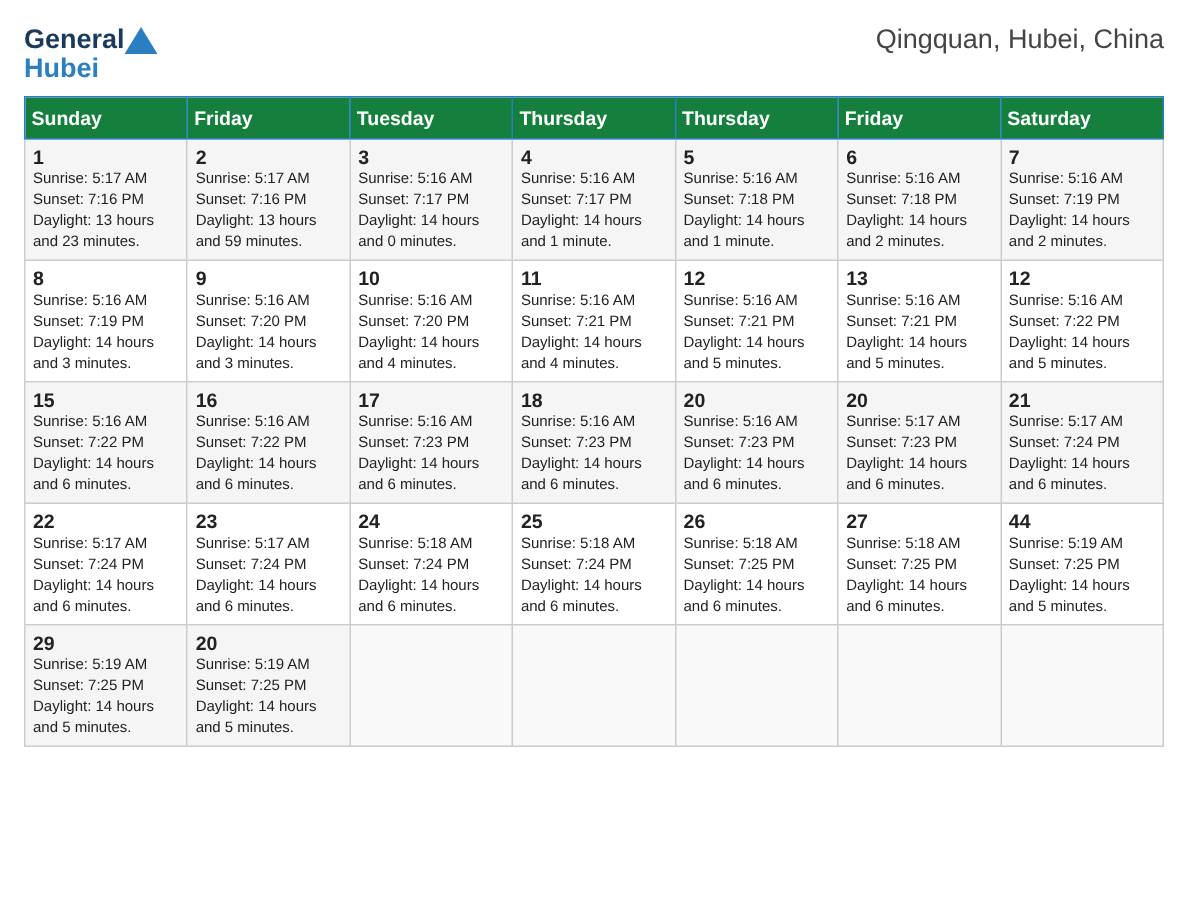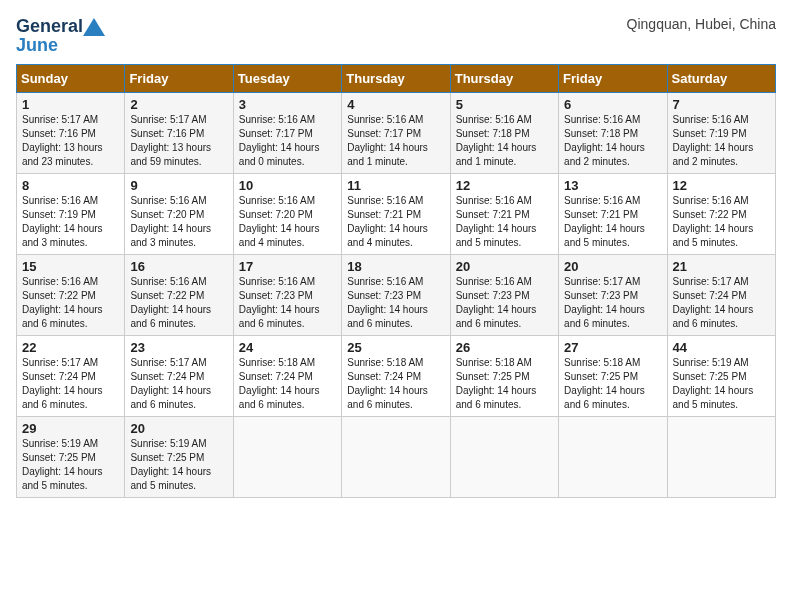--- a/index.html
+++ b/index.html
@@ -28,30 +28,30 @@
     }
     .title-area {
       text-align: right;
     }
     .main-title {
       font-size: 28px;
       color: #1a1a1a;
       font-weight: normal;
     }
     .subtitle {
-      font-size: 14px;
+      font-size: 18px;
       color: #444;
     }
     .calendar {
       width: 100%;
       border-collapse: collapse;
       border: 1px solid #ccc;
     }
     .calendar thead th {
-      background: #a16207;
+      background: #15803d;
       color: #fff;
       padding: 6px 4px;
       font-size: 13px;
       font-weight: bold;
       text-align: left;
       border: 1px solid #2a7fc1;
     }
     .calendar tbody td {
       vertical-align: top;
       padding: 4px 5px;
@@ -87,21 +87,21 @@
 <body>
 
 <div class="header">
   <div class="logo">
     <div class="logo-top">
       <span style="font-size:18px;font-weight:bold;color:#1a3a5c;">General</span>
       <svg width="22" height="18" viewBox="0 0 22 18">
         <polygon points="0,18 11,0 22,18" fill="#2a7fc1"></polygon>
       </svg>
     </div>
-    <span style="font-size:18px;font-weight:bold;color:#2a7fc1;margin-top:-2px;">June</span>
+    <span style="font-size:18px;font-weight:bold;color:#2a7fc1;margin-top:-2px;">Hubei</span>
   </div>
   <div class="title-area">
     <div class="subtitle">Qingquan, Hubei, China</div>
   </div>
 </div>
 
 <table class="calendar">
   <thead>
     <tr>
     <th>Sunday</th>

